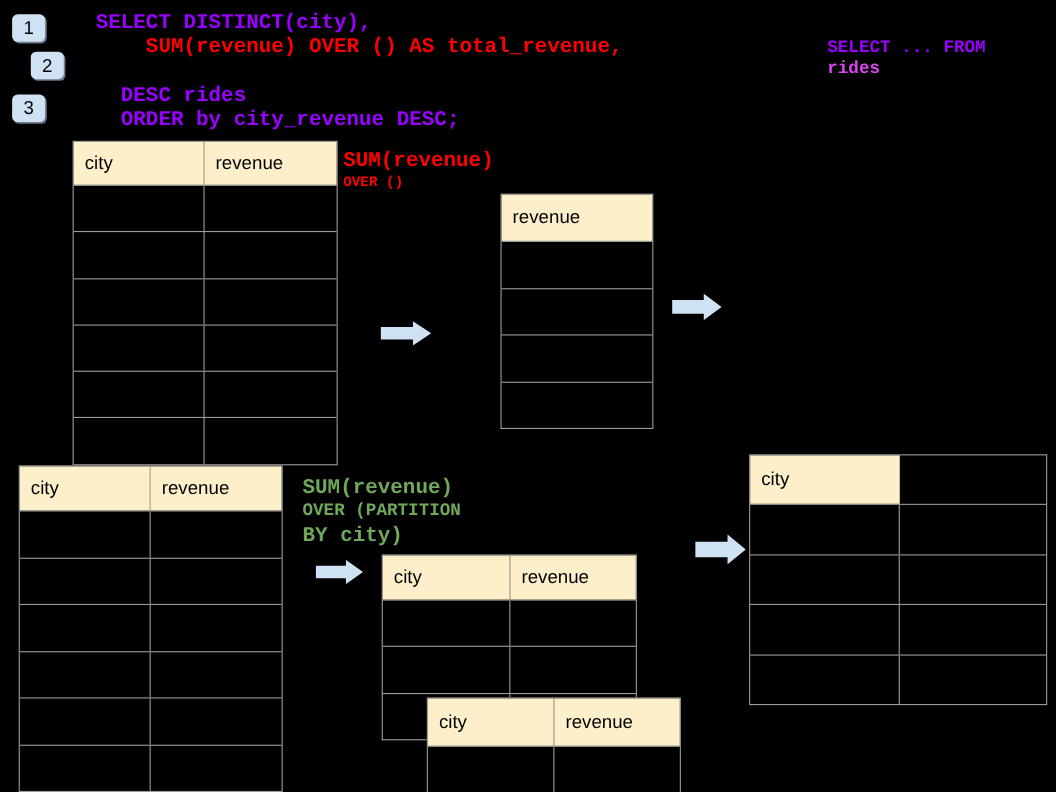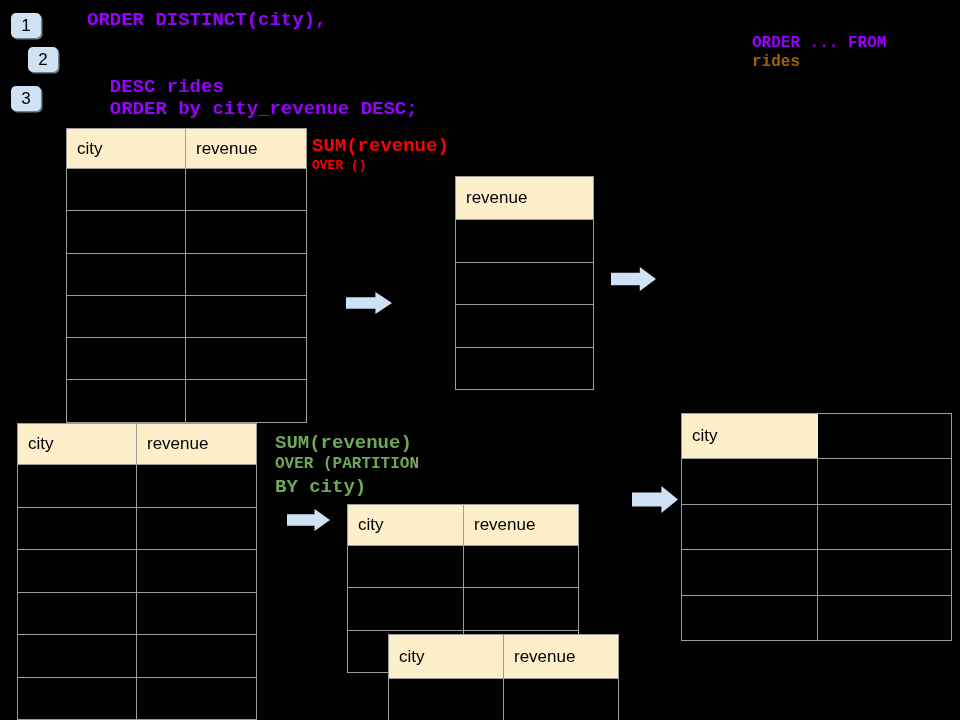--- a/index.html
+++ b/index.html
@@ -66,33 +66,34 @@
   .tbl-cell {
     border-right: 1.5px solid #9c9c9c;
     box-sizing: border-box;
   }
   .tbl-cell:last-child { border-right: none; }
 </style>
 </head>
 <body>
 
 <div id="canvas">
-    <div class="code-line" style="left: 87px; top: 11px; font-size: 19px; color: rgb(153, 0, 255);">ORDER DISTINCT(city),</div>
+    <div class="code-line" style="left: 87px; top: 11px; font-size: 19px; color: rgb(153, 0, 255);">SELECT DISTINCT(city),</div>
+    <div class="code-line" style="left: 87px; top: 33.3px; font-size: 19px; color: rgb(255, 0, 0);">    SUM(revenue) OVER () AS total_revenue,</div>
     <div class="code-line" style="left: 87px; top: 77.9px; font-size: 19px; color: rgb(153, 0, 255);">  DESC rides</div>
     <div class="code-line" style="left: 87px; top: 100.2px; font-size: 19px; color: rgb(153, 0, 255);">  ORDER by city_revenue DESC;</div>
     <div class="badge" style="left: 11px; top: 13px; width: 30px; height: 25px;">1</div>
     <div class="badge" style="left: 28px; top: 47px; width: 30px; height: 25px;">2</div>
     <div class="badge" style="left: 11px; top: 86px; width: 30px; height: 25px;">3</div>
     <div class="code-line" style="left: 312px; top: 137px; font-size: 19px; color: rgb(255, 0, 0);">SUM(revenue)</div>
     <div class="code-line" style="left: 312px; top: 159px; font-size: 13px; color: rgb(255, 0, 0);">OVER ()</div>
     <div class="code-line" style="left: 275px; top: 434px; font-size: 19px; color: rgb(112, 168, 90);">SUM(revenue)</div>
     <div class="code-line" style="left: 275px; top: 456px; font-size: 16px; color: rgb(112, 168, 90);">OVER (PARTITION</div>
     <div class="code-line" style="left: 275px; top: 478px; font-size: 19px; color: rgb(112, 168, 90);">BY city)</div>
-    <div class="code-line" style="left: 752px; top: 35px; font-size: 16px; color: rgb(153, 0, 255);">ORDER ... FROM</div>
-    <div class="code-line" style="left: 752px; top: 54px; font-size: 16px; color: #a16207;">rides</div>
+    <div class="code-line" style="left: 752px; top: 35px; font-size: 16px; color: rgb(153, 0, 255);">SELECT ... FROM</div>
+    <div class="code-line" style="left: 752px; top: 54px; font-size: 16px; color: #d946ef;">rides</div>
     <div class="arrow" style="left: 346px; top: 292px;"><svg width="46" height="22" viewBox="0 0 46 22">
         <polygon points="0.0,5.3 29.4,5.3 29.4,0.0 46.0,11.0 29.4,22.0 29.4,16.7 0.0,16.7" fill="#cfe2f3"></polygon>
       </svg></div>
     <div class="arrow" style="left: 611px; top: 267px;"><svg width="45" height="24" viewBox="0 0 45 24">
         <polygon points="0.0,5.8 28.8,5.8 28.8,0.0 45.0,12.0 28.8,24.0 28.8,18.2 0.0,18.2" fill="#cfe2f3"></polygon>
       </svg></div>
     <div class="arrow" style="left: 287px; top: 509px;"><svg width="43" height="22" viewBox="0 0 43 22">
         <polygon points="0.0,5.3 27.5,5.3 27.5,0.0 43.0,11.0 27.5,22.0 27.5,16.7 0.0,16.7" fill="#cfe2f3"></polygon>
       </svg></div>
     <div class="arrow" style="left: 632px; top: 486px;"><svg width="46" height="27" viewBox="0 0 46 27">

